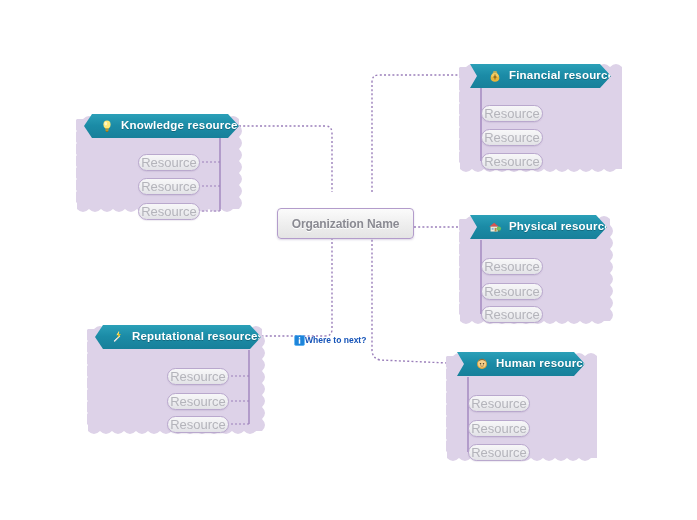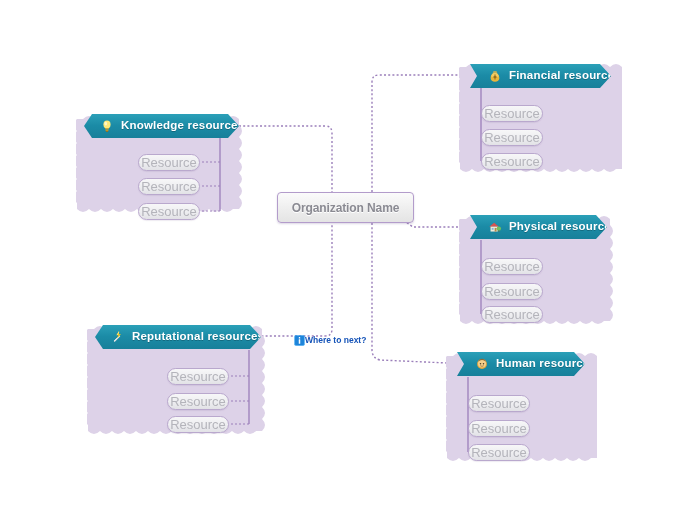--- a/index.html
+++ b/index.html
@@ -52,21 +52,21 @@
     box-sizing:border-box;
     border:1px solid #b9a8cd;border-radius:9px;
     background:linear-gradient(180deg,#f7f7f8 0%,#ededf0 55%,#e2e2e6 100%);
     color:#b4b4bb;font-size:13px;line-height:15px;text-align:center;
     box-shadow:0 1px 1px rgba(120,100,150,.13);
     white-space:nowrap;overflow:hidden;
   }
 
   
   #central{
-    position:absolute;left:277px;top:192px;width:137px;height:31px;
+    position:absolute;left:277px;top:208px;width:137px;height:31px;
     box-sizing:border-box;
     border:1px solid #b39ccb;border-radius:4px;
     background:linear-gradient(180deg,#fbfbfb 0%,#efefef 50%,#e4e4e4 100%);
     box-shadow:0 1px 2px rgba(120,100,150,.25);
     z-index:5;
     display:flex;align-items:center;justify-content:center;
   }
   #central .ctext{
     font-size:12px;font-weight:bold;color:#8a8a92;letter-spacing:-.1px;
     text-shadow:0 1px 0 #ffffff;white-space:nowrap;

